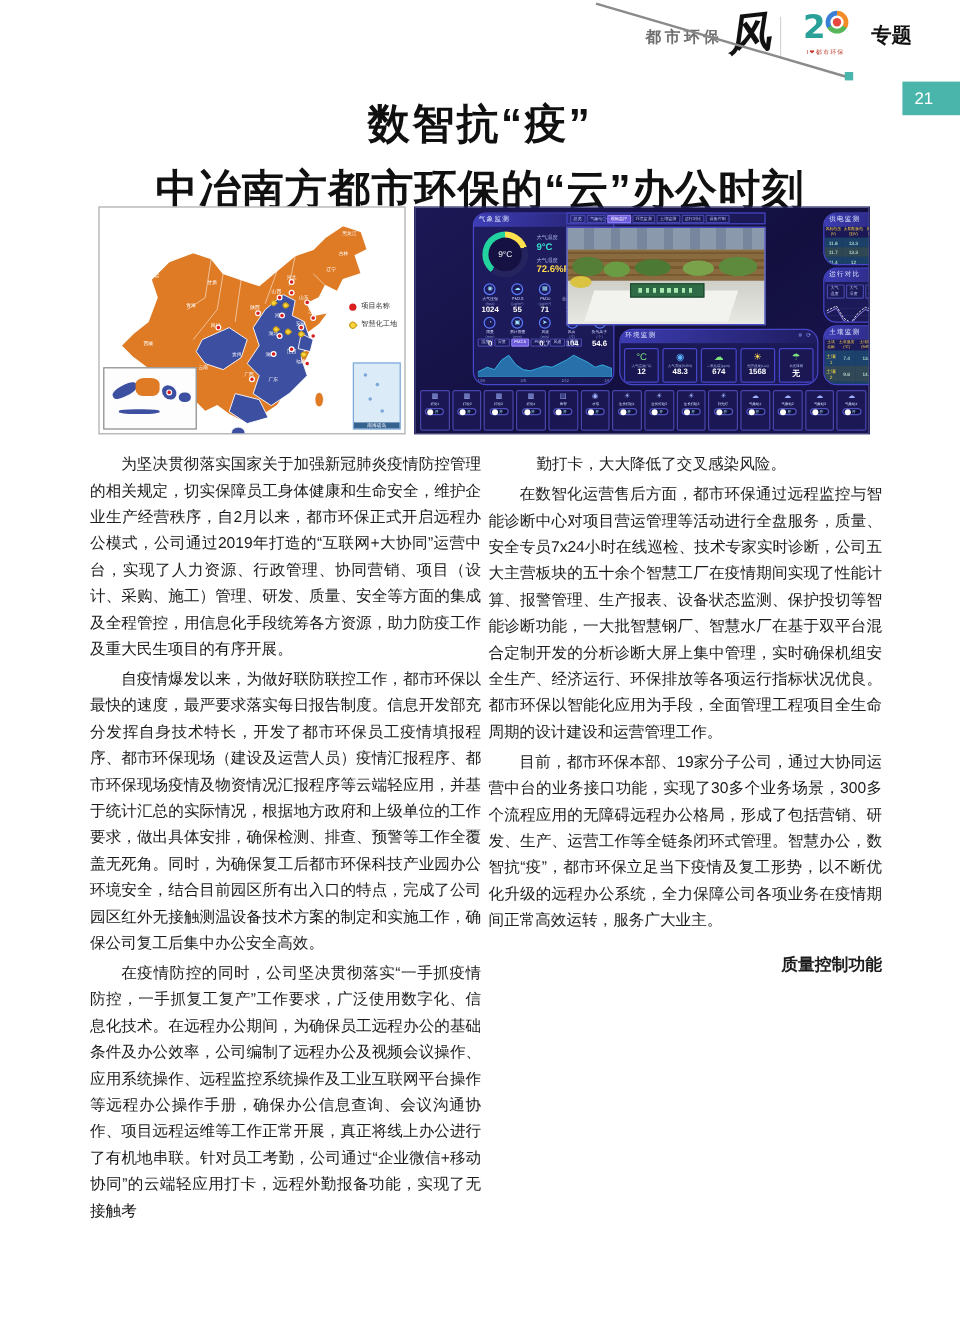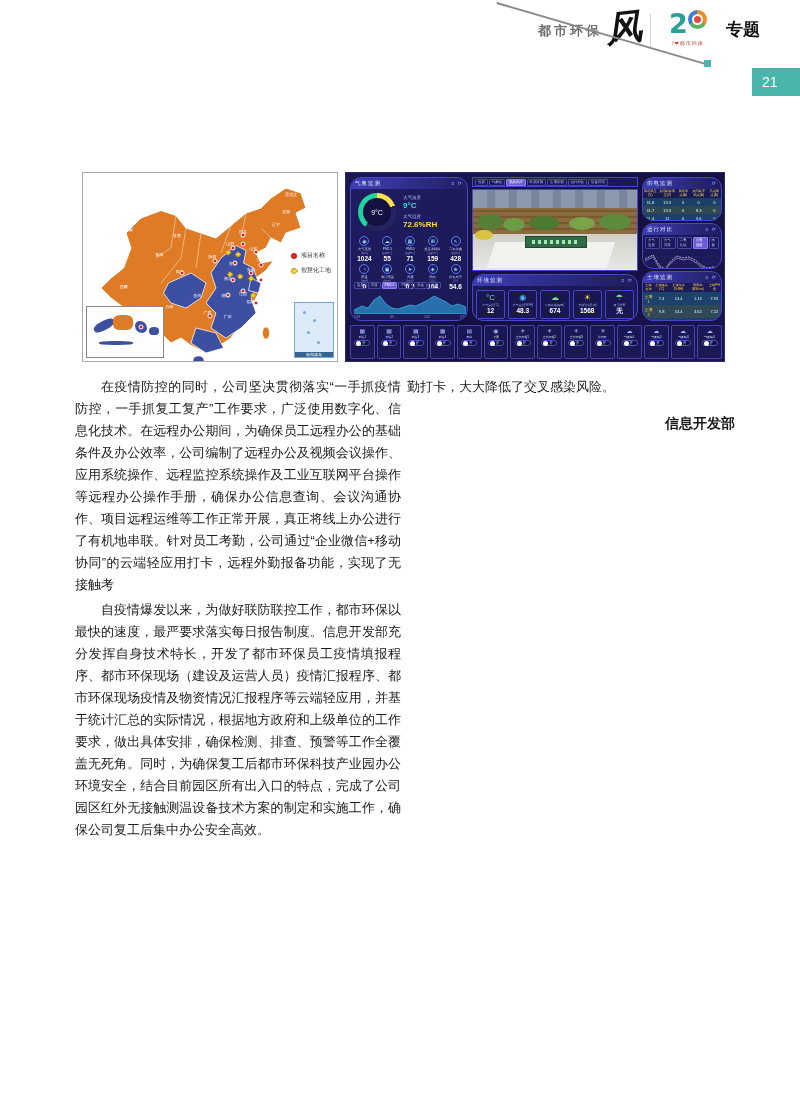--- a/index.html
+++ b/index.html
@@ -38,21 +38,21 @@
   .map-legend .row { display:flex; align-items:center; margin-bottom:6px; }
   .map-legend .sw-dot { width:6px; height:6px; border-radius:50%; background:#d81e1e; margin-right:4px; }
   .map-legend .sw-pin { width:6px; height:6px; background:#ffd23f; border-radius:50% 50% 50% 0; transform:rotate(-135deg); margin-right:4px; border:1px solid #caa014; }
   .inset-ind { position:absolute; left:3px; bottom:3px; width:78px; height:52px; background:#fdfdfd; border:1px solid #888; }
   .inset-sea { position:absolute; right:3px; bottom:3px; width:40px; height:56px; background:#dcebf8; border:1px solid #7aa7d8; }
   .inset-sea .cap { position:absolute; bottom:0; left:0; right:0; background:#35628f; color:#fff; font-size:4px; text-align:center; }
   .blob { position:absolute; border-radius:50%; }
 
   
   #dash { position:absolute; left:345px; top:172px; width:380px; height:190px; background:linear-gradient(145deg,#1c1856 0%,#131040 55%,#1a1550 100%); border:1px solid #2a2a6a; overflow:hidden; font-family:"Liberation Sans", sans-serif; }
-  .panel { position:absolute; background:rgba(40,40,120,0.35); border:1px solid #4747c9; border-radius:11px; overflow:hidden; }
+  .panel { position:absolute; background:rgba(40,40,120,0.35); border:1px solid #4747c9; border-radius:11px; overflow:hidden;margin-left:44px; }
   .p-head { height:11px; background:linear-gradient(90deg,rgba(80,80,230,0.65),rgba(80,80,230,0.05)); color:#dfe8ff; font-size:5.5px; line-height:11px; padding:0 4px; letter-spacing:1px; display:flex; justify-content:space-between; }
   .p-head .hicons { color:#8fa2ff; font-size:5px; }
 
   
   .gauge { position:absolute; left:7px; top:15px; width:38px; height:38px; border-radius:50%;
     background:conic-gradient(from 220deg,#22d3a0 0 140deg,#ffe14d 140deg 210deg,#26245f 210deg 360deg); }
   .gauge .inner { position:absolute; inset:5px; border-radius:50%; background:#151243; color:#fff; font-size:7px; display:flex; align-items:center; justify-content:center; }
   .wstat { position:absolute; left:52px; font-size:4.5px; color:#aab6e8; }
   .wstat .v { font-size:8px; font-weight:bold; margin-top:1px; }
   .wstat.temp { top:17px; } .wstat.temp .v { color:#35e0c8; }
@@ -104,40 +104,44 @@
   .dev-lbl { font-size:3.4px; color:#cfe0ff; white-space:nowrap; transform:scale(.85); }
   .dev-toggle { margin:1px auto 0; width:16px; height:6px; border-radius:3px; background:#10103a; border:1px solid #5050c0; display:flex; align-items:center; }
   .dev-toggle .knob { width:5px; height:5px; background:#fff; border-radius:50%; margin-left:1px; }
   .dev-toggle .st { font-size:3.2px; color:#9fe3ff; margin-left:1px; }
 
   
   .col { position:absolute; top:376px; font-size:13px; line-height:22px; text-align:justify; color:#1b1b1b; }
   #col-left { left:75px; width:326px; }
   #col-right { left:407px; width:328px; }
   .col p { text-indent:2em; margin-bottom:3px; }
-  .col p.no-indent { text-indent:0; }
+  .col p.no-indent { text-indent:0;margin-left:40px; }
   .signature { text-align:right; font-weight:bold; font-size:14px; margin-top:14px; text-indent:0; }
 </style>
 </head>
 <body>
 
 <div id="page">
 
   <div class="brand-text">都市环保</div>
   <div class="brand-mark">风</div>
   <div class="hdr-divider"></div>
   <div class="logo20">
     <span class="l2">2</span><span class="l0"><span class="hole"></span><span class="dot"></span></span>
     <div class="lsub">I❤都市环保</div>
   </div>
   <div class="diag-line"></div>
   <div class="diag-end"></div>
   <div class="section-tag">专题</div>
   <div class="page-num-box">21</div>
 
+  <div class="title-wrap">
+    <div class="t1">数智抗“疫”</div>
+    <div class="t2">中冶南方都市环保的“云”办公时刻</div>
+  </div>
 
   <div id="map">
     <svg class="mainmap" width="256" height="190" viewBox="0 0 100 76">
 
       <path d="M15,38 L18,30 16,24 22,18 30,15 36,17 40,22 46,24 52,26 58,21 64,16 70,14 74,10 80,6 86,8 88,14 84,16 86,22 80,24 78,28 74,26 72,30 68,32 70,36 75,35 72,39 68,42 69,48 66,54 62,60 58,66 52,70 46,71 42,69 38,66 34,68 30,64 26,60 18,56 10,50 6,46 10,42 Z" fill="#df7b25" stroke="#ffffff" stroke-width="0.4"></path>
 
       <path d="M36,17 L34,30 28,34 M40,22 L38,34 30,44 M46,24 L44,38 M58,21 L54,32 M64,16 L62,26 M74,26 L70,22" stroke="#ffffff" stroke-width="0.25" fill="none" opacity="0.7"></path>
 
       <path d="M54,34 L60,29 64,31 63,36 67,38 69,44 66,50 68,56 62,62 56,66 50,62 52,56 48,52 52,46 50,40 Z" fill="#3d4fa1" stroke="#ffffff" stroke-width="0.3"></path>
       <path d="M33,44 L42,40 48,44 46,50 40,54 34,52 31,48 Z" fill="#3d4fa1" stroke="#ffffff" stroke-width="0.3"></path>
@@ -596,21 +600,24 @@
      <div class="dev-lbl">气象站4</div>
      <div class="dev-toggle">
             <span class="knob"></span>
             <span class="st">开</span>
           </div>
         </div>
       </div>
   </div>
 
   <div class="col" id="col-left">
+      <p>为坚决贯彻落实国家关于加强新冠肺炎疫情防控管理的相关规定，切实保障员工身体健康和生命安全，维护企业生产经营秩序，自2月以来，都市环保正式开启远程办公模式，公司通过2019年打造的“互联网+大协同”运营中台，实现了人力资源、行政管理、协同营销、项目（设计、采购、施工）管理、研发、质量、安全等方面的集成及全程管控，用信息化手段统筹各方资源，助力防疫工作及重大民生项目的有序开展。</p>
+      <p>自疫情爆发以来，为做好联防联控工作，都市环保以最快的速度，最严要求落实每日报告制度。信息开发部充分发挥自身技术特长，开发了都市环保员工疫情填报程序、都市环保现场（建设及运营人员）疫情汇报程序、都市环保现场疫情及物资情况汇报程序等云端轻应用，并基于统计汇总的实际情况，根据地方政府和上级单位的工作要求，做出具体安排，确保检测、排查、预警等工作全覆盖无死角。同时，为确保复工后都市环保科技产业园办公环境安全，结合目前园区所有出入口的特点，完成了公司园区红外无接触测温设备技术方案的制定和实施工作，确保公司复工后集中办公安全高效。</p>
       <p>在疫情防控的同时，公司坚决贯彻落实“一手抓疫情防控，一手抓复工复产”工作要求，广泛使用数字化、信息化技术。在远程办公期间，为确保员工远程办公的基础条件及办公效率，公司编制了远程办公及视频会议操作、应用系统操作、远程监控系统操作及工业互联网平台操作等远程办公操作手册，确保办公信息查询、会议沟通协作、项目远程运维等工作正常开展，真正将线上办公进行了有机地串联。针对员工考勤，公司通过“企业微信+移动协同”的云端轻应用打卡，远程外勤报备功能，实现了无接触考</p>
-      <p>自疫情爆发以来，为做好联防联控工作，都市环保以最快的速度，最严要求落实每日报告制度。信息开发部充分发挥自身技术特长，开发了都市环保员工疫情填报程序、都市环保现场（建设及运营人员）疫情汇报程序、都市环保现场疫情及物资情况汇报程序等云端轻应用，并基于统计汇总的实际情况，根据地方政府和上级单位的工作要求，做出具体安排，确保检测、排查、预警等工作全覆盖无死角。同时，为确保复工后都市环保科技产业园办公环境安全，结合目前园区所有出入口的特点，完成了公司园区红外无接触测温设备技术方案的制定和实施工作，确保公司复工后集中办公安全高效。</p>
     </div>
   <div class="col" id="col-right">
       <p class="no-indent">勤打卡，大大降低了交叉感染风险。</p>
-      <p class="signature">信息开发部</p>
+      <p class="">在数智化运营售后方面，都市环保通过远程监控与智能诊断中心对项目营运管理等活动进行全盘服务，质量、安全专员7x24小时在线巡检、技术专家实时诊断，公司五大主营板块的五十余个智慧工厂在疫情期间实现了性能计算、报警管理、生产报表、设备状态监测、保护投切等智能诊断功能，一大批智慧钢厂、智慧水厂在基于双平台混合定制开发的分析诊断大屏上集中管理，实时确保机组安全生产、经济运行、环保排放等各项运行指标状况优良。都市环保以智能化应用为手段，全面管理工程项目全生命周期的设计建设和运营管理工作。</p>
+      <p class="">目前，都市环保本部、19家分子公司，通过大协同运营中台的业务接口功能，实现了30多个业务场景，300多个流程应用的无障碍远程办公格局，形成了包括营销、研发、生产、运营工作等全链条闭环式管理。智慧办公，数智抗“疫”，都市环保立足当下疫情及复工形势，以不断优化升级的远程办公系统，全力保障公司各项业务在疫情期间正常高效运转，服务广大业主。</p>
+      <p class="signature">质量控制功能</p>
     </div>
 
 </div>
 
 </body></html>

